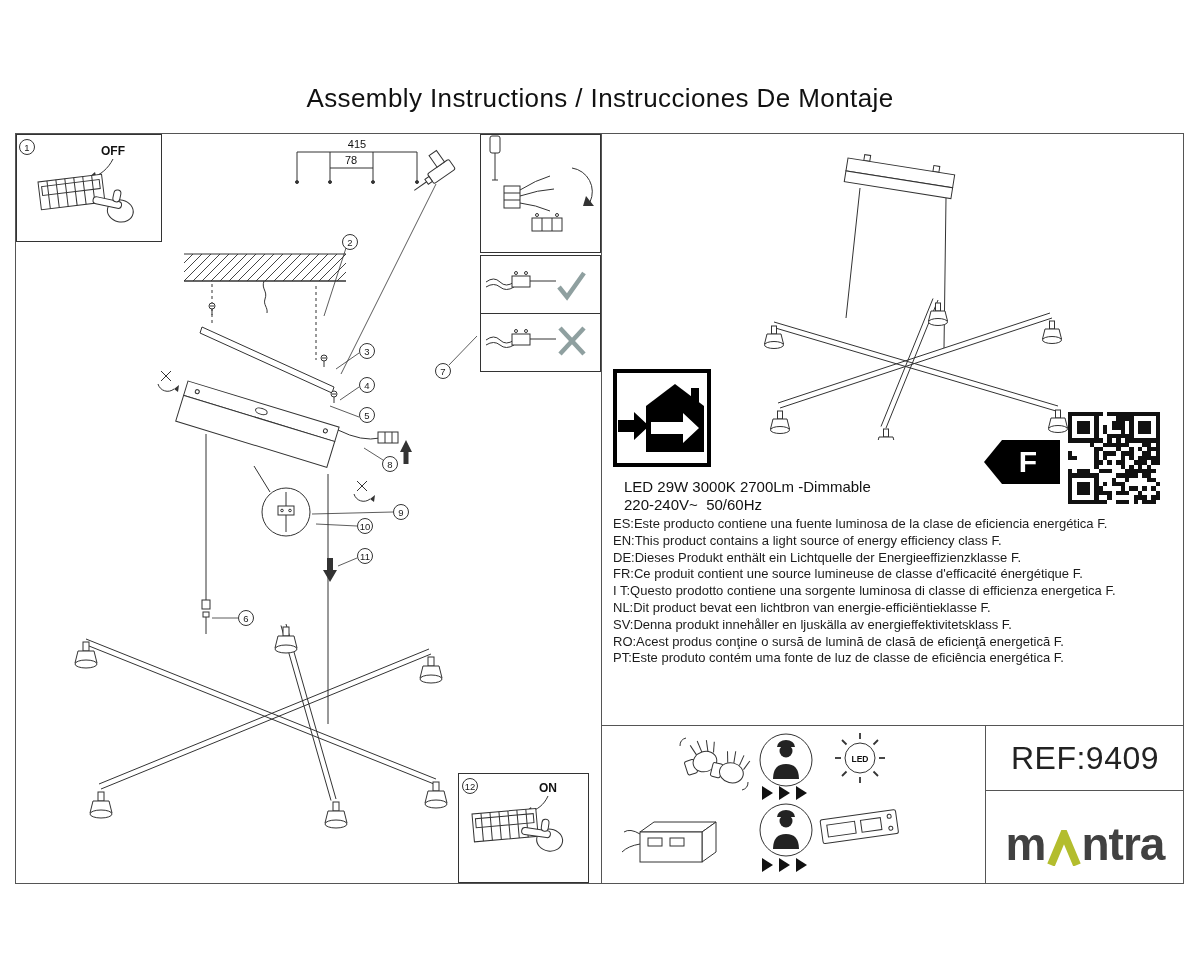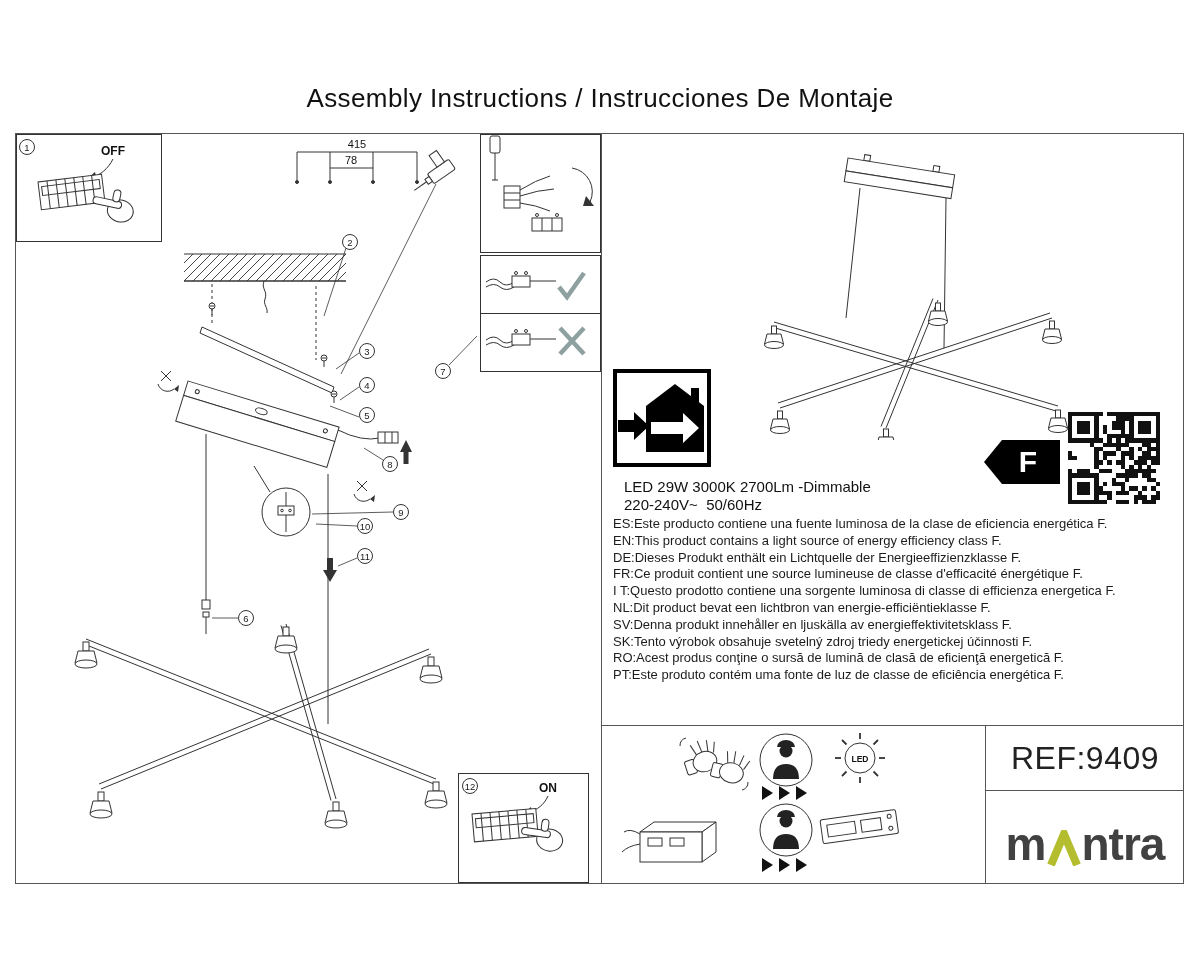--- a/index.html
+++ b/index.html
@@ -336,21 +336,20 @@
     </div>
 
     <div class="langs">
       <div>ES:Este producto contiene una fuente luminosa de la clase de eficiencia energética F.</div>
       <div>EN:This product contains a light source of energy efficiency class F.</div>
       <div>DE:Dieses Produkt enthält ein Lichtquelle der Energieeffizienzklasse F.</div>
       <div>FR:Ce produit contient une source lumineuse de classe d'efficacité énergétique F.</div>
       <div>I T:Questo prodotto contiene una sorgente luminosa di classe di efficienza energetica F.</div>
       <div>NL:Dit product bevat een lichtbron van energie-efficiëntieklasse F.</div>
       <div>SV:Denna produkt innehåller en ljuskälla av energieffektivitetsklass F.</div>
-      <div>SK:Tento výrobok obsahuje svetelný zdroj triedy energetickej účinnosti F.</div>
       <div>RO:Acest produs conţine o sursă de lumină de clasă de eficienţă energetică F.</div>
       <div>PT:Este produto contém uma fonte de luz de classe de eficiência energética F.</div>
     </div>
 
     <svg class="abs" style="left:966px;top:305px" width="80" height="46" viewBox="0 0 80 46">
       <polygon points="78,1 20,1 2,23 20,45 78,45" fill="#000"></polygon>
       <text x="46" y="33" font-size="30" font-weight="bold" fill="#fff" text-anchor="middle">F</text>
     </svg>
 
     <div class="qr">

